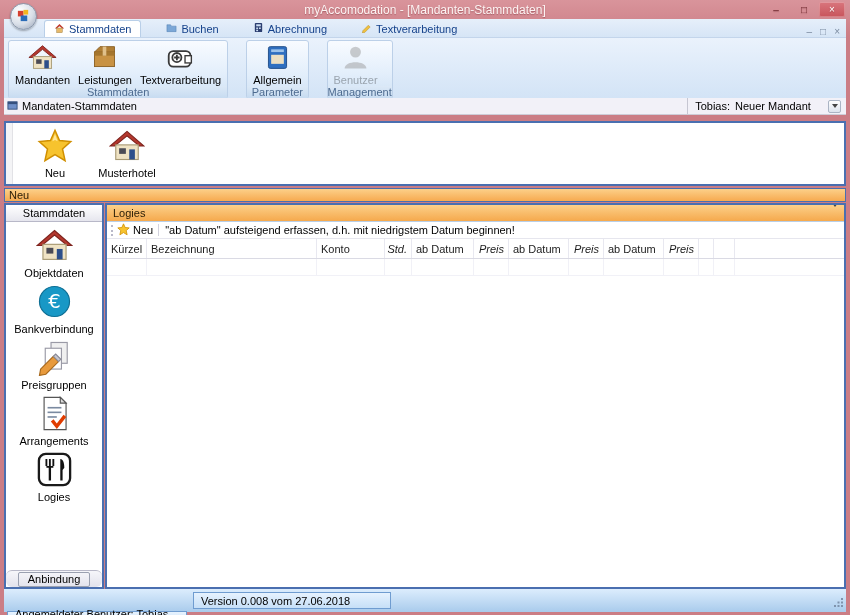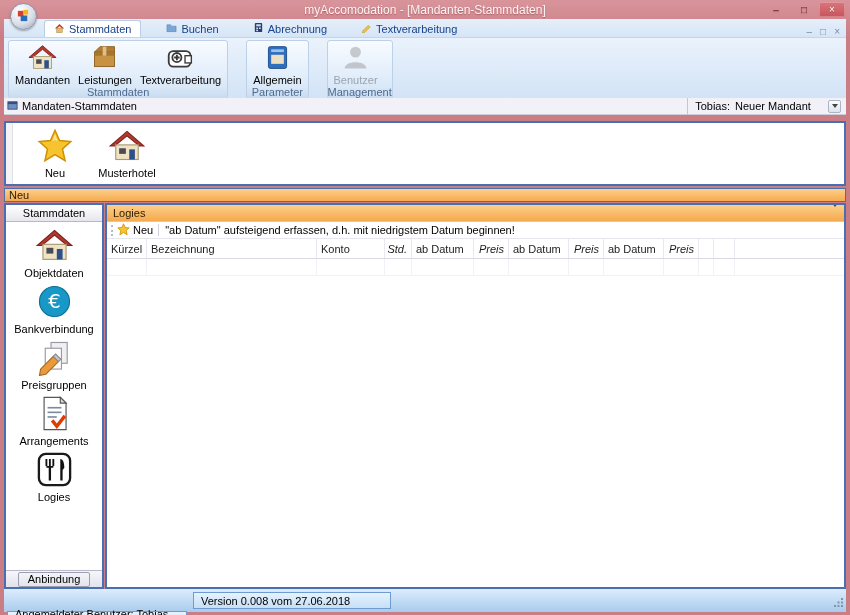--- a/index.html
+++ b/index.html
@@ -81,21 +81,21 @@
   .sidebar { width:100px; background:#fff; border:2px solid #4a6fb0; display:flex;
              flex-direction:column; margin-right:1px; overflow:hidden; }
   .sidebar-header { flex:0 0 17px; background:linear-gradient(#ffffff,#e6e6ee);
                     border-bottom:1px solid #b8b8c8; text-align:center; line-height:16px; }
   .sidebar-items { flex:1; display:flex; flex-direction:column; align-items:center;
                    padding-top:5px; gap:4px; overflow:hidden; }
   .side-item { display:flex; flex-direction:column; align-items:center; width:94px; }
   .side-item svg { width:37px; height:37px; }
   .side-item-label { margin-top:1px; white-space:nowrap; }
   .sidebar-footer { flex:0 0 17px; background:linear-gradient(#f6f6fa,#e2e2ec);
-                    border-top:1px solid #b8b8c8; display:flex; align-items:center; justify-content:center; }
+                    border-top:1px solid #b8b8c8; display:flex; align-items:center; justify-content:center;border-radius:6px; }
   .sidebar-footer span { border:1px solid #9aa0b0; border-radius:2px; padding:0 9px; line-height:13px; }
 
   .main { flex:1; background:#fff; border:2px solid #4a6fb0; display:flex; flex-direction:column; overflow:hidden; }
   .main-header { flex:0 0 17px; background:linear-gradient(#fcd089,#f5a94d);
                  display:flex; align-items:center; padding:0 6px; border-bottom:1px solid #b9cfe8; color:#2e2008;}
   .main-header-arrow { margin-left:auto; }
   .hint-row { flex:0 0 17px; display:flex; align-items:center; border-bottom:1px solid #e6e6ee;
               padding-left:3px; }
   .grip { width:2px; height:11px; border-left:2px dotted #b9b9c9; margin:0 4px 0 1px; }
   .hint-row svg { width:13px; height:13px; margin-right:3px; }

